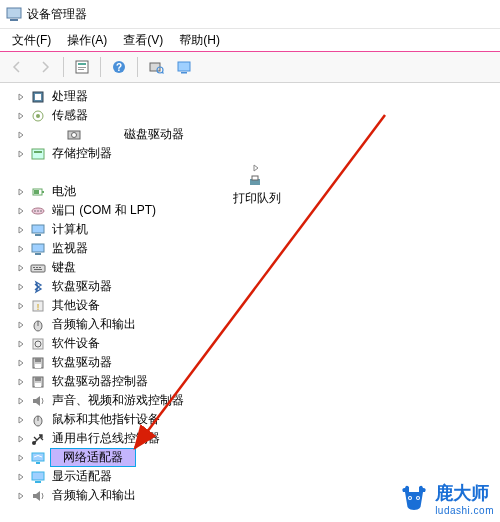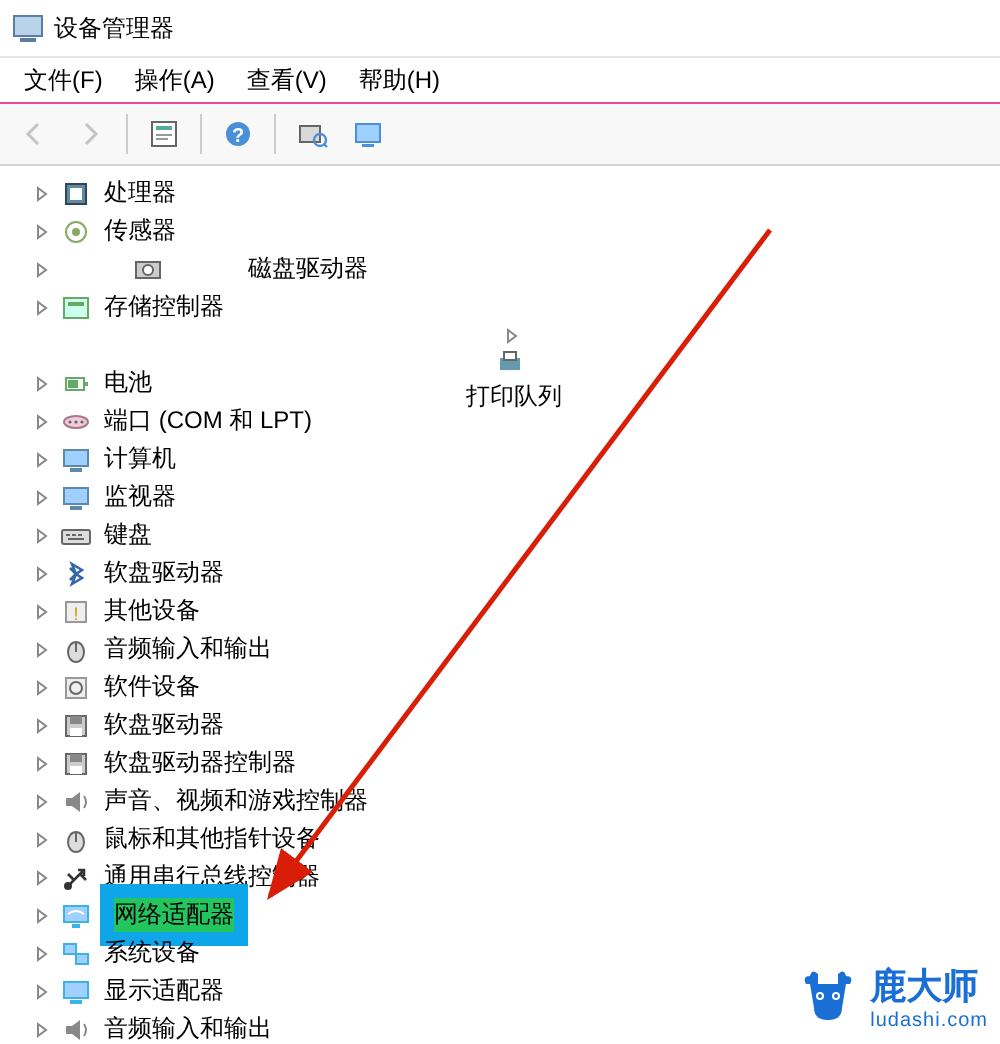--- a/index.html
+++ b/index.html
@@ -9,21 +9,21 @@
   .menu-item{padding:2px 8px;}
   .toolbar{display:flex;align-items:center;height:30px;border-bottom:1px solid #d4d4d4;padding:0 4px;gap:2px;background:#f8f8f8;}
   .tool-btn{width:24px;height:24px;display:inline-flex;align-items:center;justify-content:center;border:1px solid transparent;}
   .disabled{opacity:0.35;}
   .sep{width:1px;height:20px;background:#ccc;margin:0 3px;}
   .tree{padding:4px 0 0 6px;position:relative;}
   .tree-row{display:flex;align-items:center;height:19px;position:relative;}
   .exp{width:14px;height:14px;display:inline-flex;align-items:center;justify-content:center;color:#6b6b6b;font-size:10px;margin-right:2px;}
   .node-icon{width:16px;height:16px;display:inline-flex;align-items:center;justify-content:center;margin-right:4px;}
   .tree-label{white-space:nowrap;padding:1px 2px;}
-  .sel{background:#22c55e;border:7px solid #0ea5e9;padding:0 0;}
+  .sel{background:#c4b5fd;border:1px solid #0ea5e9;padding:0 12px;}
   .arrow{position:absolute;pointer-events:none;z-index:5;}
   .watermark{position:absolute;right:6px;bottom:6px;display:flex;align-items:center;color:#1a6fd6;font-weight:700;font-size:18px;}
   .watermark .sub{font-size:10px;font-weight:400;color:#1a6fd6;display:block;letter-spacing:0.5px;}
   svg{display:block;}
 </style>
 </head>
 <body>
 
 <div class="titlebar">
   <span class="icon">
@@ -366,34 +366,20 @@
         </svg>
       </span>
       <span class="node-icon">
         <svg width="16" height="16" viewBox="0 0 16 16">
           <rect x="2" y="3" width="12" height="8" fill="#9fd0ff" stroke="#3bb3e6"></rect>
           <rect x="6" y="12" width="4" height="2" fill="#3bb3e6"></rect>
           <path d="M4 7 Q8 4 12 7" fill="none" stroke="#fff"></path>
         </svg>
       </span>
       <span class="tree-label sel">网络适配器</span>
-    </div>
-    <div class="tree-row" style="padding-left: 8px;">
-      <span class="exp">
-        <svg width="10" height="10" viewBox="0 0 10 10">
-          <path d="M3 2 L7 5 L3 8 Z" fill="none" stroke="#888" stroke-width="1"></path>
-        </svg>
-      </span>
-      <span class="node-icon">
-        <svg width="16" height="16" viewBox="0 0 16 16">
-          <rect x="2" y="3" width="6" height="5" fill="#9fd0ff" stroke="#3bb3e6"></rect>
-          <rect x="8" y="8" width="6" height="5" fill="#9fd0ff" stroke="#3bb3e6"></rect>
-        </svg>
-      </span>
-      <span class="tree-label">系统设备</span>
     </div>
     <div class="tree-row" style="padding-left: 8px;">
       <span class="exp">
         <svg width="10" height="10" viewBox="0 0 10 10">
           <path d="M3 2 L7 5 L3 8 Z" fill="none" stroke="#888" stroke-width="1"></path>
         </svg>
       </span>
       <span class="node-icon">
         <svg width="16" height="16" viewBox="0 0 16 16">
           <rect x="2" y="3" width="12" height="8" fill="#9fd0ff" stroke="#3bb3e6"></rect>

